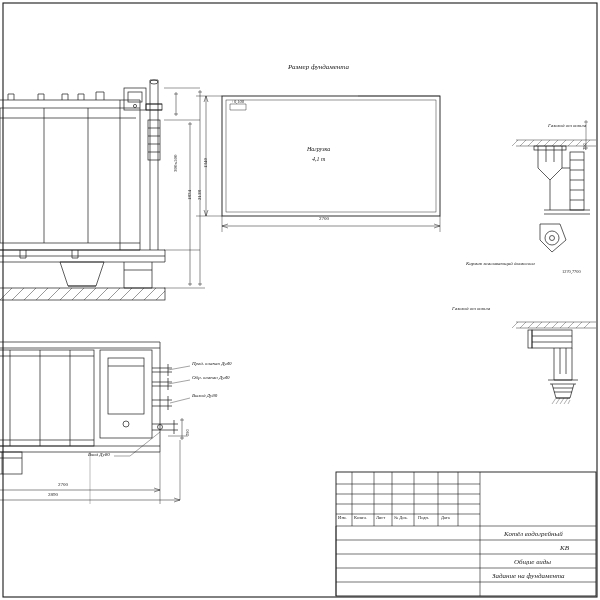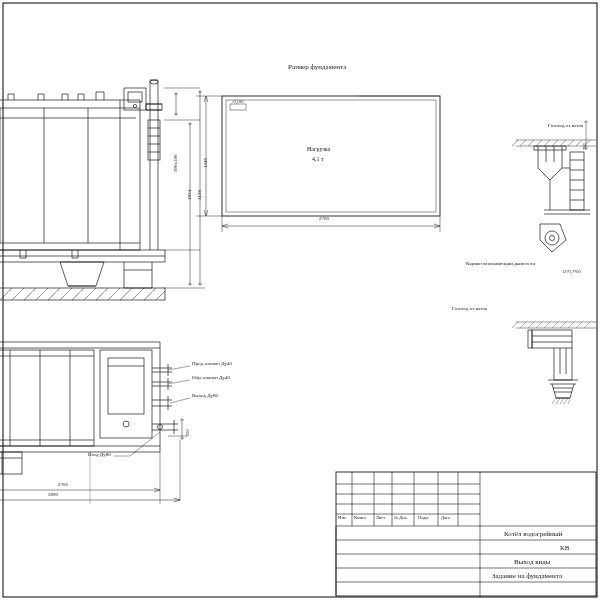--- a/index.html
+++ b/index.html
@@ -23,20 +23,21 @@
   svg#drawing {
     position: absolute;
     left: 0;
     top: 0;
     width: 600px;
     height: 600px;
   }
   .lbl {
     position: absolute;
     font-family: "Liberation Serif", serif;
+    font-style: italic;
     font-size: 6px;
     color: #1a1a1a;
     white-space: nowrap;
     line-height: 1.1;
   }
   .lbl.sm { font-size: 5px; }
   .lbl.xs { font-size: 4.4px; }
   .lbl.md { font-size: 7px; }
   .lbl.rot90 {
     transform-origin: left top;
@@ -293,16 +294,16 @@
 
   <div class="lbl xs nonit" style="left:338px; top:516px;">Изм.</div>
   <div class="lbl xs nonit" style="left:354px; top:516px;">Колич.</div>
   <div class="lbl xs nonit" style="left:376px; top:516px;">Лист</div>
   <div class="lbl xs nonit" style="left:394px; top:516px;">№ Док.</div>
   <div class="lbl xs nonit" style="left:418px; top:516px;">Подп.</div>
   <div class="lbl xs nonit" style="left:441px; top:516px;">Дата</div>
 
   <div class="lbl md" style="left:504px; top:531px;text-align:center;">Котёл водогрейный</div>
   <div class="lbl md" style="left:560px; top:545px;">КВ</div>
-  <div class="lbl md" style="left:514px; top:559px;">Выход виды</div>
+  <div class="lbl md" style="left:514px; top:559px;">Общие виды</div>
   <div class="lbl md" style="left:492px; top:573px;">Задание на фундамента</div>
 
 </div>
 
 </body></html>

